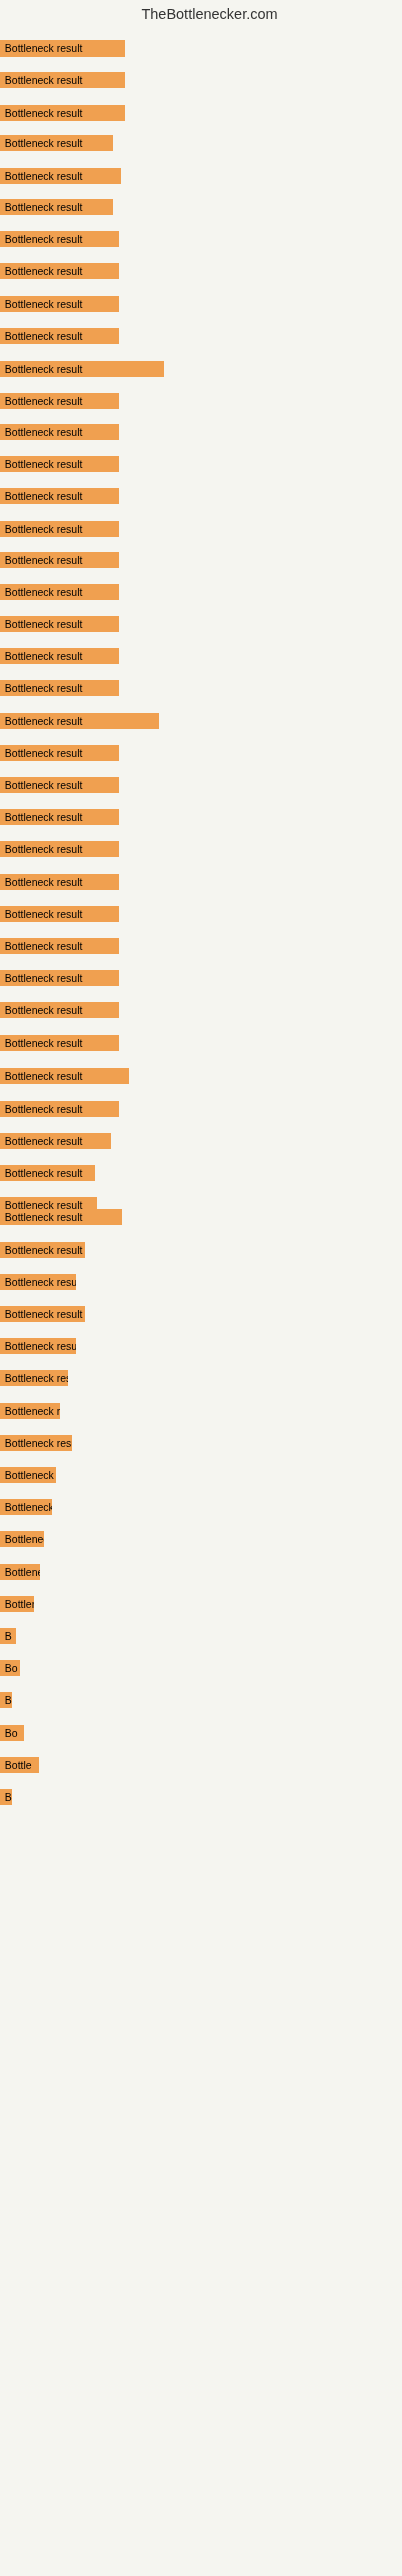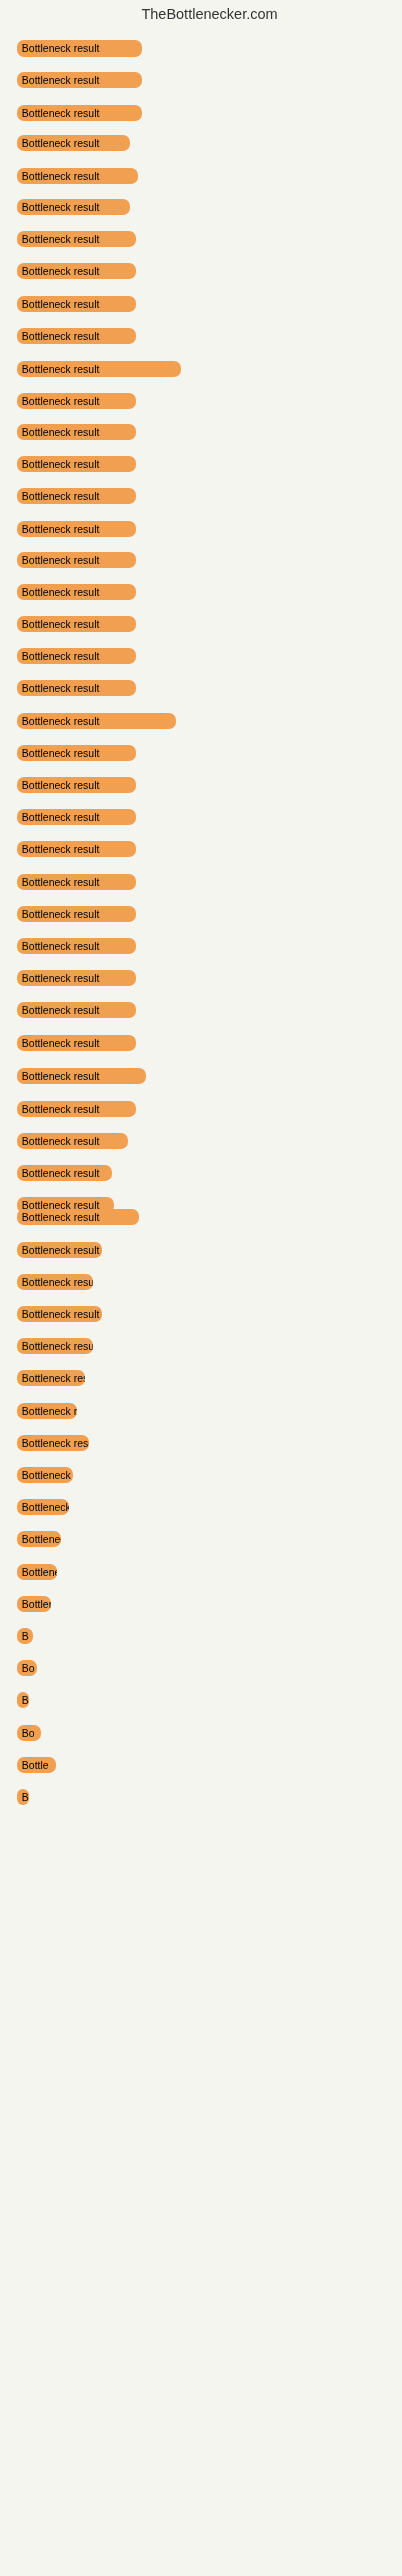--- a/index.html
+++ b/index.html
@@ -34,22 +34,21 @@
 
     .bar-label {
       position: absolute;
       background-color: #f0a050;
       color: #000;
       font-size: 10.5px;
       font-weight: normal;
       padding: 2.4px 4.8px;
       white-space: nowrap;
       overflow: hidden;
-      left: 17px;
-      border-radius: 7px;
+      left: 0;
     }
 
     
   </style>
 </head>
 <body>
 
 <div class="site-title">TheBottlenecker.com</div>
 
 <div class="chart-area" id="chart-container">

